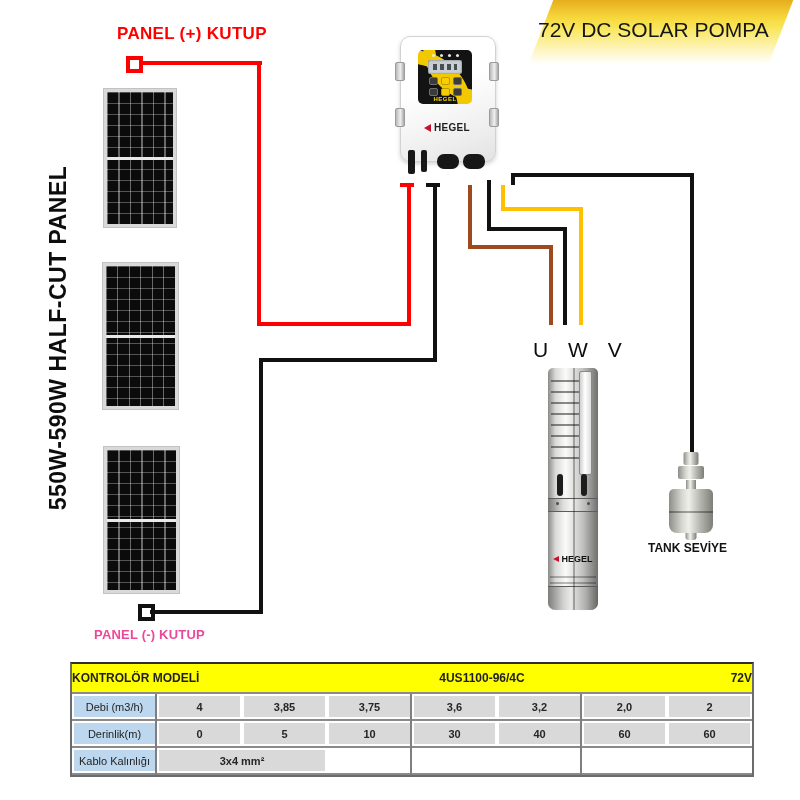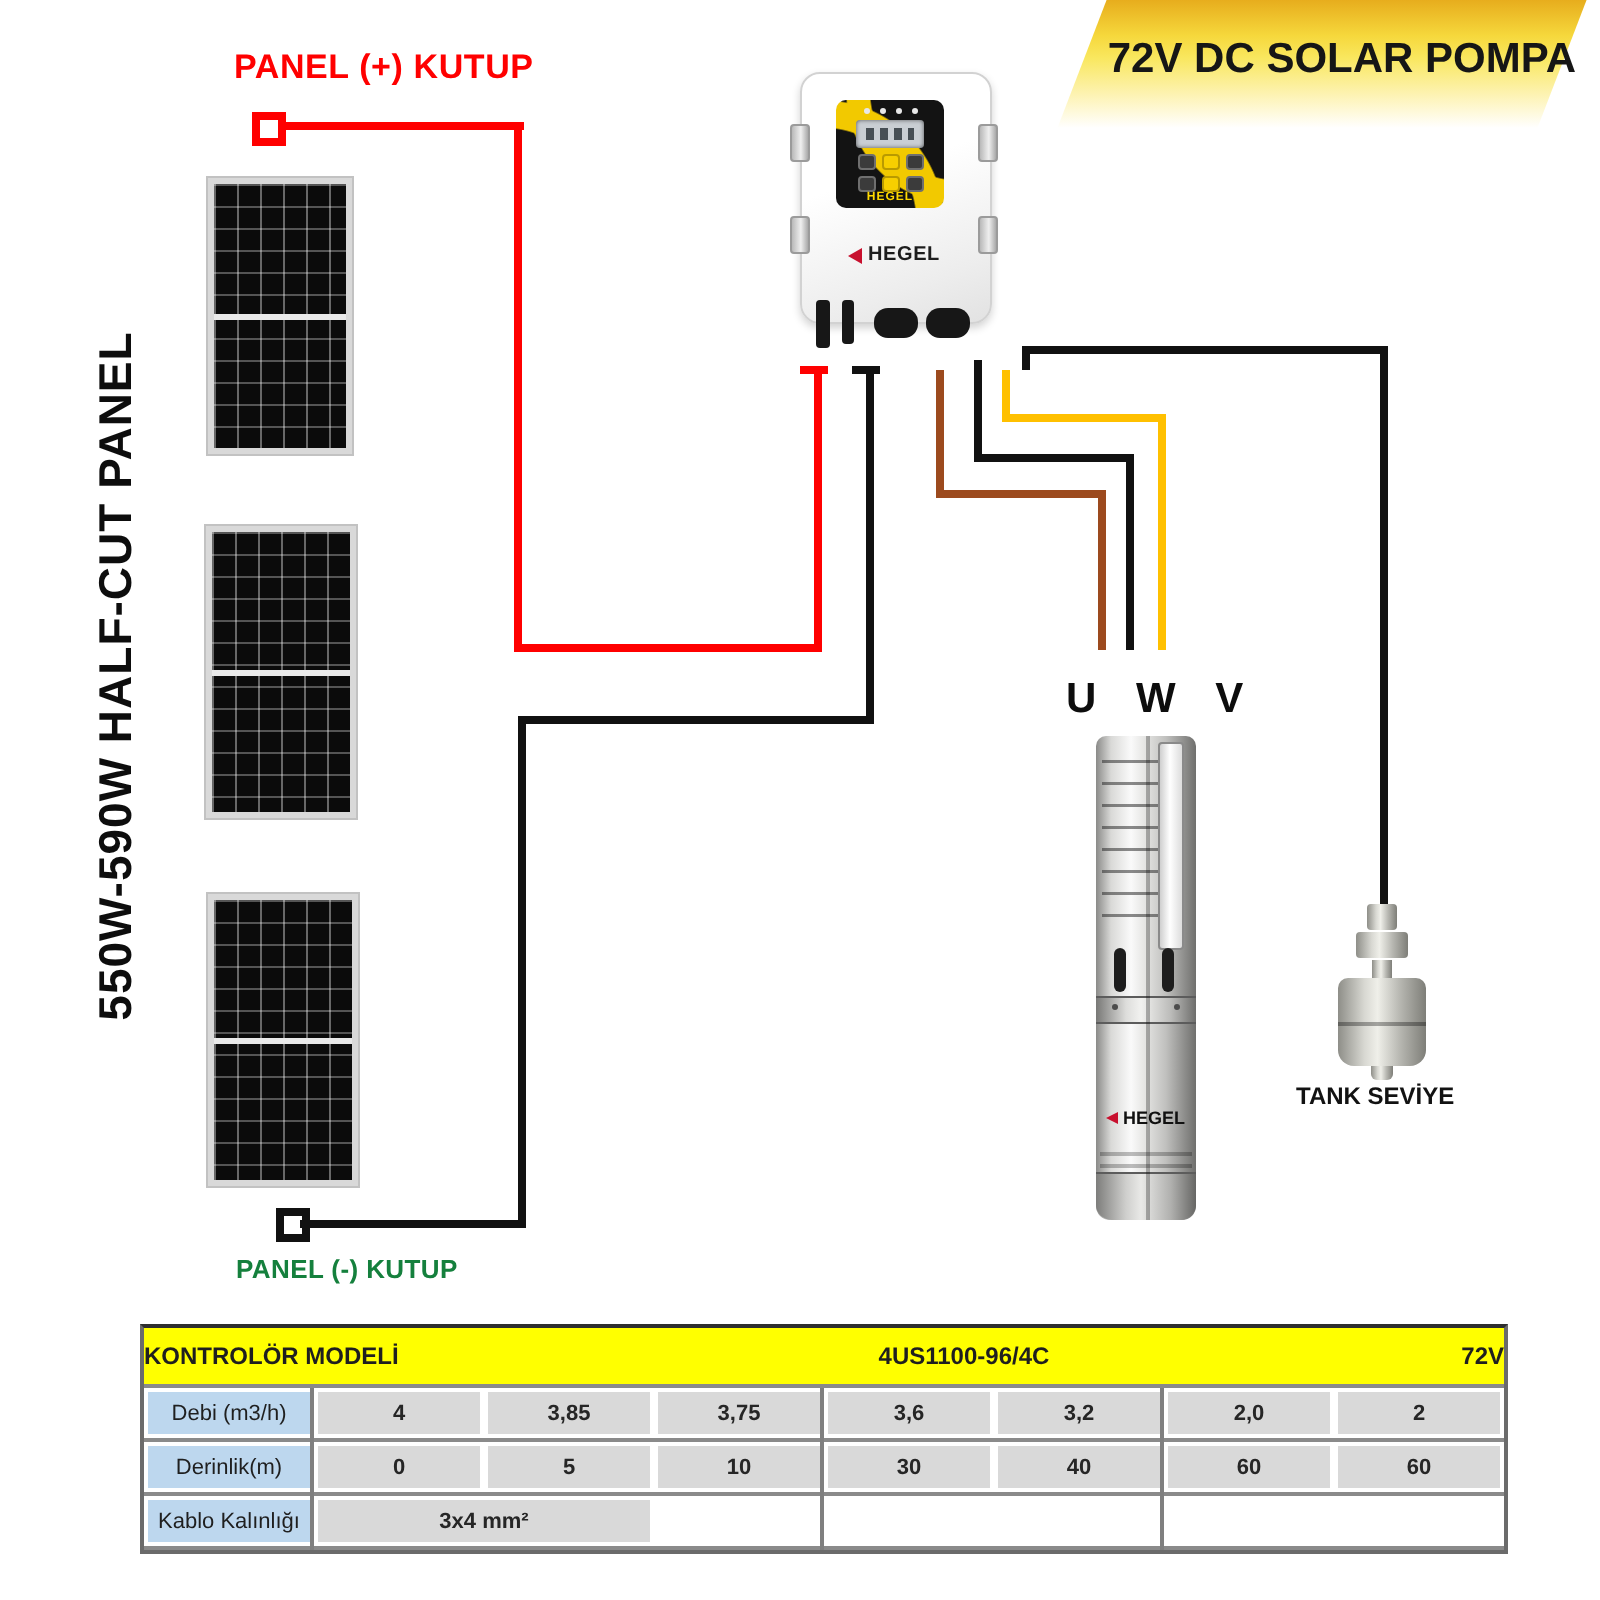--- a/index.html
+++ b/index.html
@@ -3,30 +3,30 @@
 <meta charset="utf-8">
 <style>
   html,body{margin:0;padding:0;}
   body{width:800px;height:800px;position:relative;background:#ffffff;overflow:hidden;
        font-family:"Liberation Sans", sans-serif;}
   .abs{position:absolute;}
   .ni{user-select:none;}
 
   
   .lbl-pos{left:72px;top:24px;font-size:17px;font-weight:bold;color:var(--wire-red);letter-spacing:.3px;margin-left:45px;}
-  .lbl-neg{left:94px;top:627px;font-size:13px;font-weight:bold;color:#15803d;letter-spacing:.2px;margin-left:24px;}
+  .lbl-neg{left:94px;top:627px;font-size:13px;font-weight:bold;color:#ec4899;letter-spacing:.2px;}
   .lbl-vert{left:58px;top:338px;transform:translate(-50%,-50%) rotate(-90deg);
             font-size:23px;font-weight:bold;color:#0d0d0d;white-space:nowrap;letter-spacing:.5px;}
-  .lbl-uwv{left:533px;top:338px;font-size:21px;font-weight:bold;color:#0d0d0d;letter-spacing:7px;}
+  .lbl-uwv{left:533px;top:338px;font-size:21px;font-weight:normal;color:#0d0d0d;letter-spacing:7px;}
   .lbl-tank{left:648px;top:541px;width:110px;font-size:12px;font-weight:bold;color:#121212;}
 
   
   .badge-bg{left:541px;top:0px;width:240px;height:64px;transform:skewX(-21deg);
             background:linear-gradient(180deg,#e7ad1d 0%,#f6d83c 28%,#f9e75e 45%,#fdf2ad 72%,#ffffff 100%);}
-  .badge-tx{left:538px;top:18px;width:250px;text-align:right;font-size:21px;font-weight:bold;color:#161616;}
+  .badge-tx{left:538px;top:18px;width:250px;text-align:left;font-size:21px;font-weight:normal;color:#161616;}
 
   
   .panel{background:
       repeating-linear-gradient(to right, rgba(255,255,255,.38) 0 1px, transparent 1px 11.5px),
       repeating-linear-gradient(to bottom, rgba(255,255,255,.30) 0 1px, transparent 1px 11px),
       #0b0b0b;
       border:3px solid #d9d9d9;box-shadow:0 0 0 1px #c2c2c2;}
   .panel::after{content:"";position:absolute;left:0;right:0;top:50%;height:3px;margin-top:-1px;background:#e9e9e9;}
 
   

